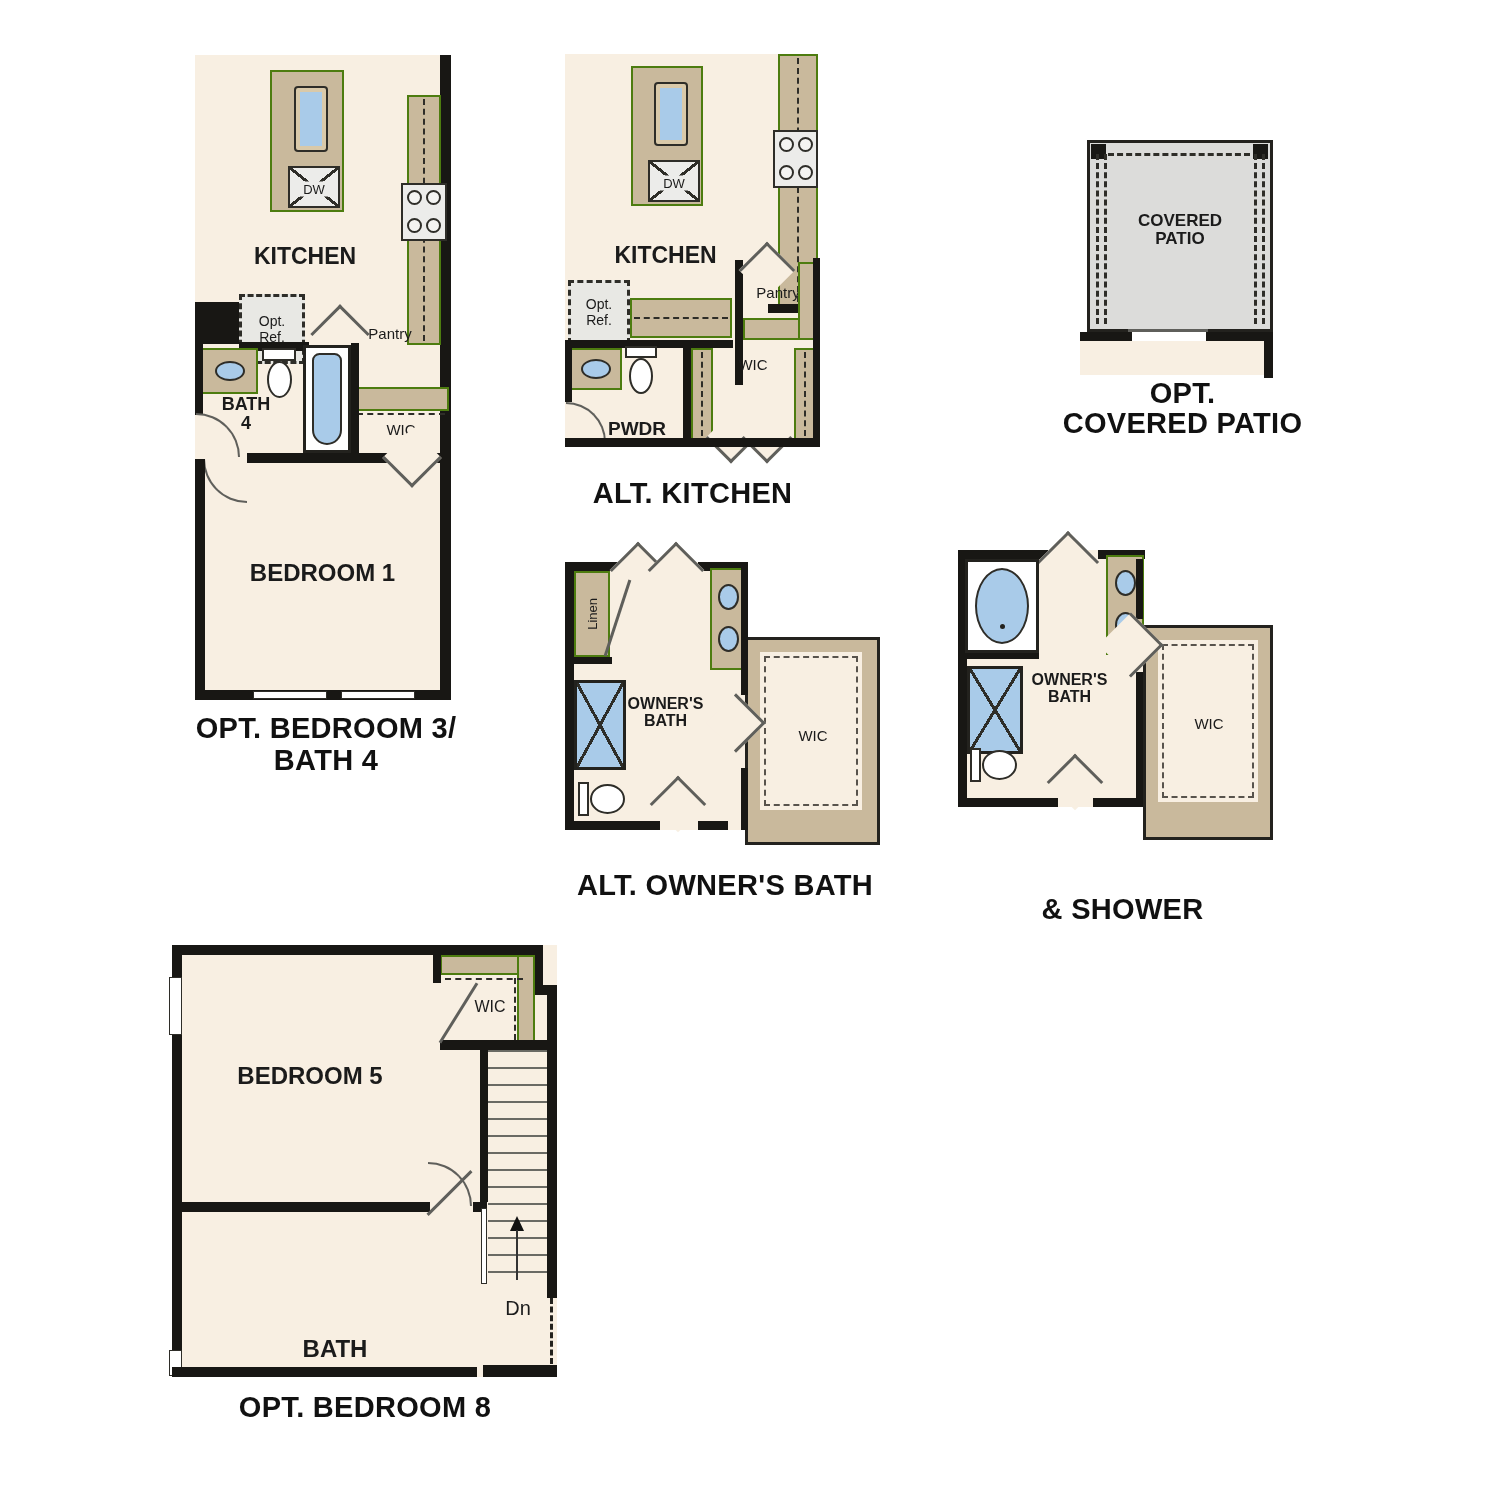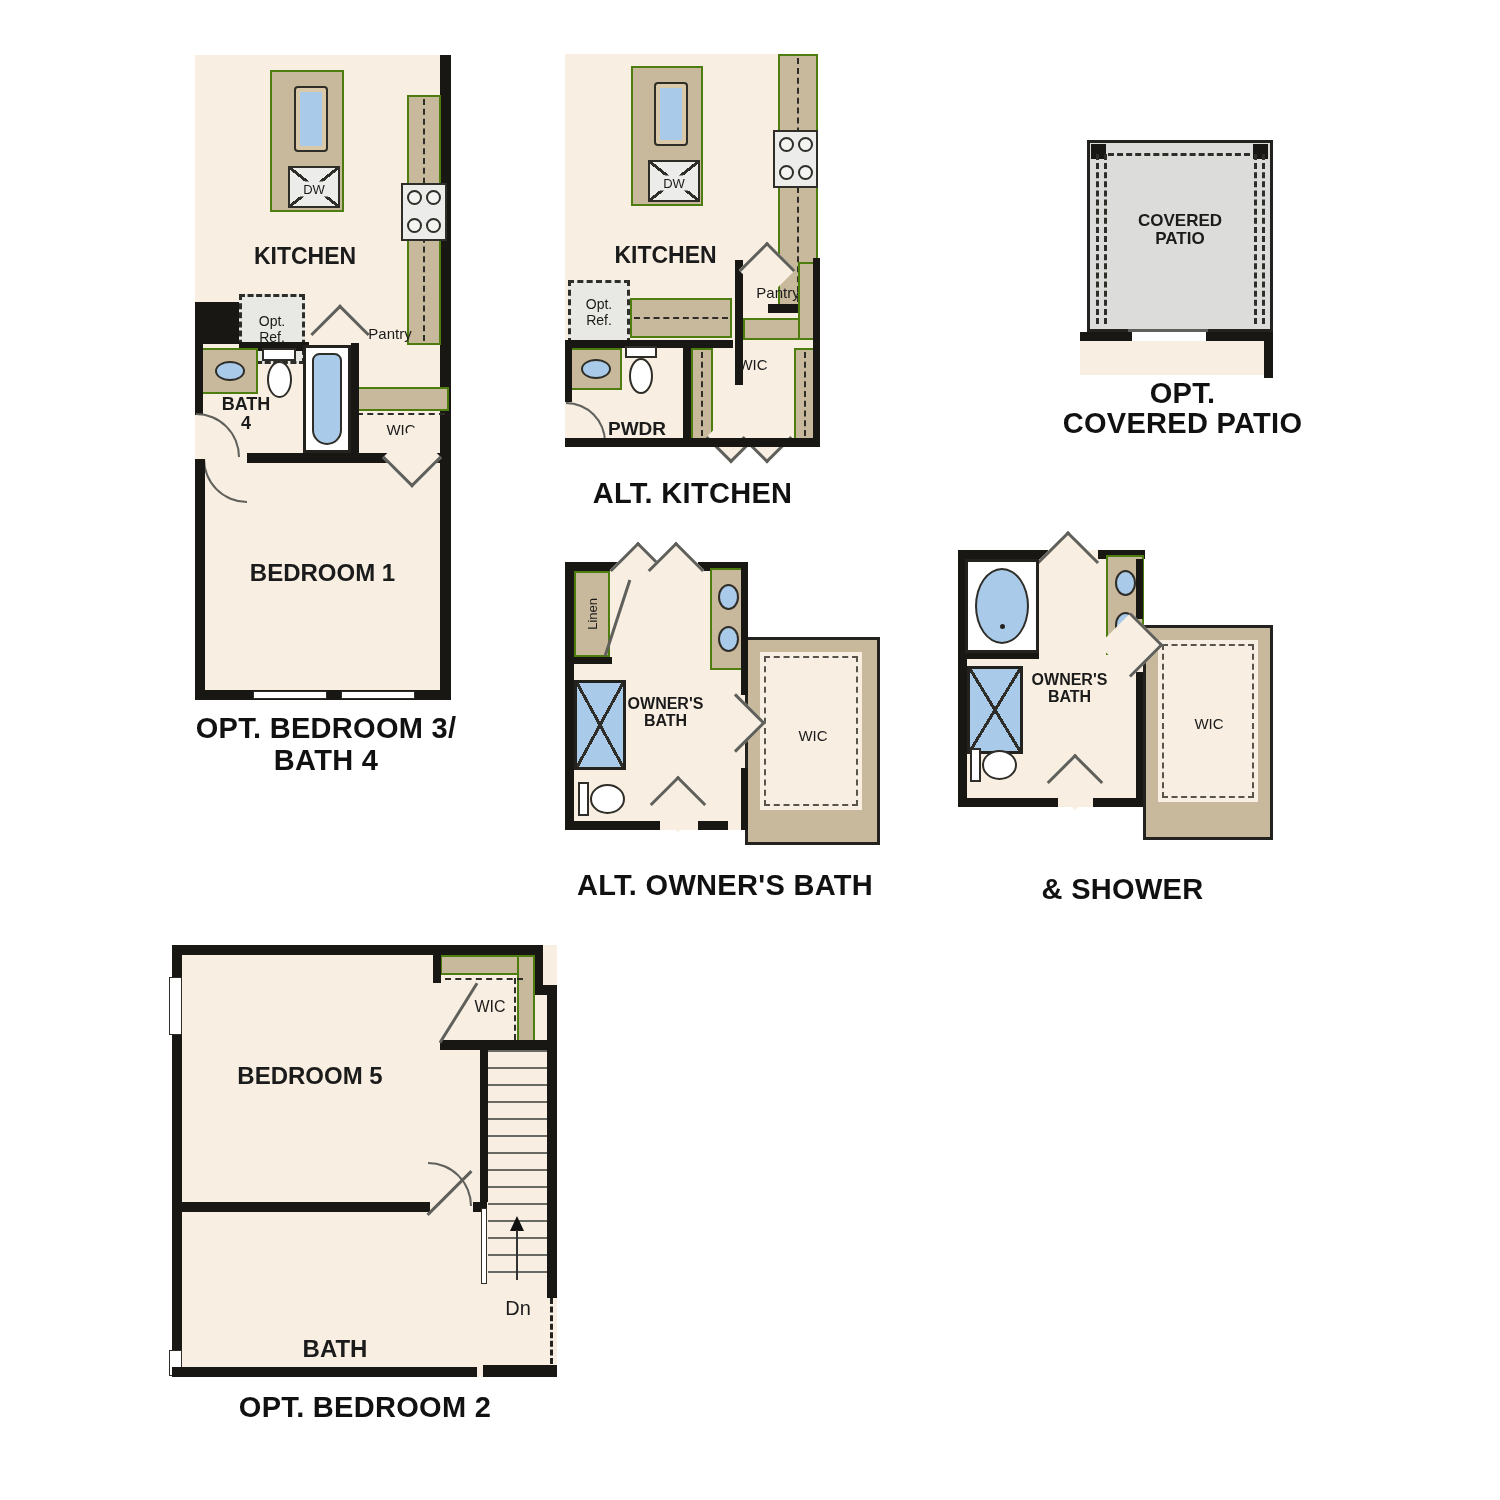--- a/index.html
+++ b/index.html
@@ -275,21 +275,21 @@
     <div class="bowl" style="left:32px;top:230px;width:35px;height:30px"></div>
 
     <div class="wall" style="left:8px;top:278px;width:100px;height:9px"></div>
     <div class="wall" style="left:143px;top:278px;width:50px;height:9px"></div>
     <div class="chev" style="left:105px;top:242px;width:40px;height:40px;transform:rotate(45deg)"></div>
 
     <div class="wall" style="left:186px;top:39px;width:7px;height:60px"></div>
     <div class="wall" style="left:186px;top:152px;width:7px;height:135px"></div>
     <div class="chev" style="left:158px;top:102px;width:46px;height:46px;transform:rotate(135deg)"></div>
 
-    <div class="cap" style="left:0;top:354px;width:345px">&amp; SHOWER</div>
+    <div class="cap" style="left:0;top:374px;width:345px">&amp; SHOWER</div>
   </div>
 
   <div class="plan" id="plan6" style="left:165px;top:940px;width:400px;height:490px">
     <div class="room" style="left:7px;top:5px;width:385px;height:432px"></div>
 
     <div class="wall" style="left:7px;top:5px;width:371px;height:10px"></div>
     <div class="wall" style="left:368px;top:5px;width:10px;height:50px"></div>
     <div class="wall" style="left:368px;top:45px;width:24px;height:10px"></div>
     <div class="wall" style="left:382px;top:45px;width:10px;height:313px"></div>
     <div class="wall" style="left:7px;top:5px;width:10px;height:432px"></div>
@@ -317,16 +317,16 @@
     <div class="win" style="left:316px;top:268px;width:6px;height:76px"></div>
     <div class="abs" style="left:345px;top:276px;width:0;height:0;border-left:7px solid transparent;border-right:7px solid transparent;border-bottom:15px solid #111"></div>
     <div class="leaf" style="left:351px;top:290px;width:2px;height:50px;background:#333"></div>
     <div class="lbl" style="left:330px;top:360px;width:46px;height:18px;font-size:20px">Dn</div>
 
     <div class="dashv" style="left:385px;top:358px;height:66px;border-left:3px dashed #23221e"></div>
     <div class="wall" style="left:7px;top:427px;width:305px;height:10px"></div>
     <div class="wall" style="left:318px;top:425px;width:74px;height:12px"></div>
     <div class="lbl b" style="left:105px;top:396px;width:130px;height:26px;font-size:24px">BATH</div>
 
-    <div class="cap" style="left:0;top:452px;width:400px">OPT. BEDROOM 2</div>
+    <div class="cap" style="left:0;top:452px;width:400px">OPT. BEDROOM 8</div>
   </div>
 
 </div>
 
 </body></html>

